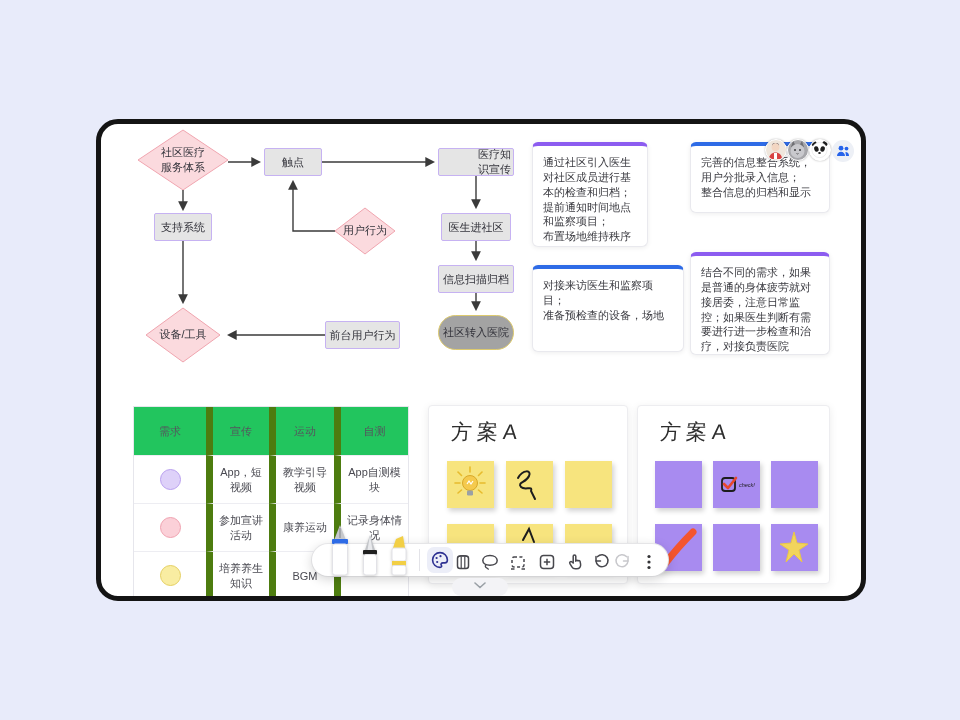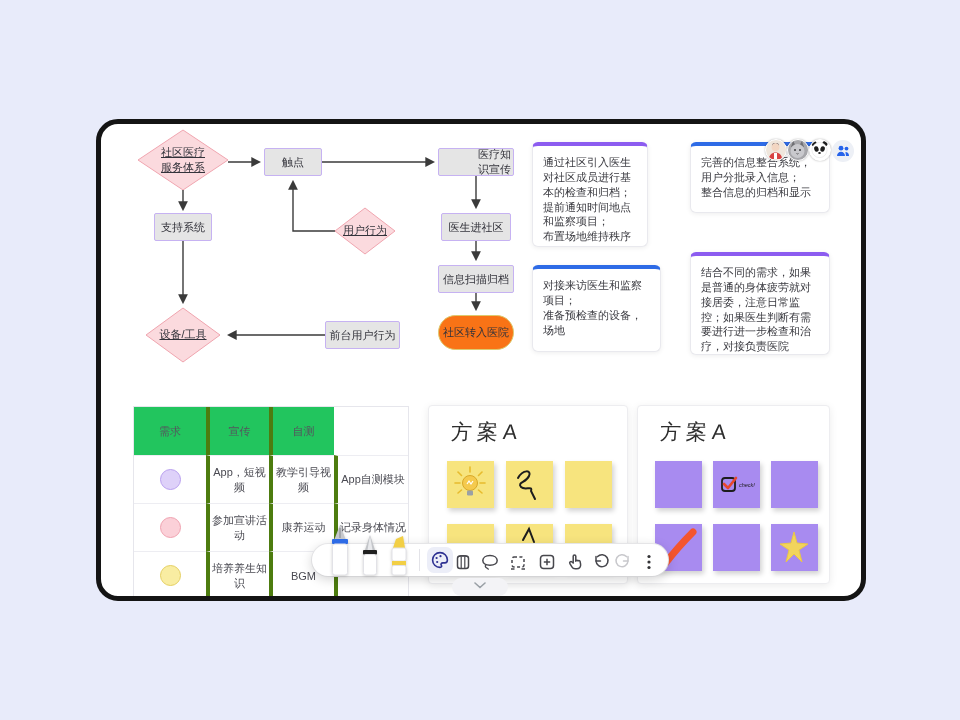--- a/index.html
+++ b/index.html
@@ -15,26 +15,26 @@
     overflow:hidden;
   }
   .flow-svg { position:absolute; left:0; top:0; }
   .rect-node {
     position:absolute; display:flex; align-items:center; justify-content:center;
     font-size:11px; color:#33333b; background:#e5e5e5; border:1px solid #c6b2f2;
     border-radius:2px; text-align:center;
   }
   .capsule-node {
     position:absolute; display:flex; align-items:center; justify-content:center;
-    font-size:11px; color:#33333b; background:#f97316; border:1px solid #ddca6e;
+    font-size:11px; color:#33333b; background:#a3a3a3; border:1px solid #ddca6e;
     border-radius:18px;
   }
   .diamond-label {
     position:absolute; display:flex; flex-direction:column; align-items:center;
-    justify-content:center; font-size:11px; color:#33333b; text-align:center; line-height:1.4;text-decoration:underline;
+    justify-content:center; font-size:11px; color:#33333b; text-align:center; line-height:1.4;
   }
   .note-card {
     position:absolute; background:#fff; border:1px solid #e9e9ee; border-top:4px solid #888;
     border-radius:6px; box-shadow:0 1px 5px rgba(0,0,0,.07);
     padding:9px 10px; font-size:11px; line-height:1.35; color:#3a3a40; white-space:pre-line;
   }
   .avatar {
     position:absolute; width:22px; height:22px; border-radius:50%;
     border:1.5px solid #fff; box-shadow:0 0 2px rgba(0,0,0,.3); overflow:hidden;
   }
@@ -42,21 +42,21 @@
     position:absolute; left:731px; top:16px; width:22px; height:22px; border-radius:50%;
     background:#edf0f6; display:flex; align-items:center; justify-content:center;
   }
   .req-table {
     position:absolute; left:32px; top:282px; width:276px;
     background:#fff; border:1px solid #e6e6ec; font-size:11px; color:#4a4a52;
   }
   .t-row { display:grid; grid-template-columns:72px 63px 65px 74px; }
   .t-cell {
     height:48px; display:flex; align-items:center; justify-content:center;
-    border-left:4px solid #4d7c0f; border-top:1px solid #ededf2; text-align:center; padding:0 2px;
+    border-left:7px solid #4d7c0f; border-top:1px solid #ededf2; text-align:center; padding:0 2px;
   }
   .t-cell:first-child { border-left:none; }
   .t-head .t-cell { background:#22c55e; border-top:none; color:#55555e; }
   .dot { width:21px; height:21px; border-radius:50%; border:1px solid #999; }
   .plan-panel {
     position:absolute; background:#fff; border:1px solid #ededf0; border-radius:4px;
     box-shadow:0 2px 8px rgba(0,0,0,.08);
   }
   .plan-title {
     position:absolute; left:22px; top:12px; font-size:21px; letter-spacing:5px;
@@ -119,21 +119,21 @@
   <div class="rect-node" style="left:340px;top:89px;width:70px;height:28px;">医生进社区</div>
   <div class="rect-node" style="left:337px;top:141px;width:76px;height:28px;">信息扫描归档</div>
   <div class="rect-node" style="left:224px;top:197px;width:75px;height:28px;">前台用户行为</div>
   <div class="capsule-node" style="left:337px;top:191px;width:76px;height:35px;">社区转入医院</div>
 
   <div class="note-card" style="left: 431px; top: 18px; width: 116px; height: 105px; border-top-color: rgb(140, 92, 240);">通过社区引入医生对社区成员进行基本的检查和归档；
 提前通知时间地点和监察项目；
 布置场地维持秩序</div>
   <div class="note-card" style="left: 589px; top: 18px; width: 140px; height: 71px; border-top-color: rgb(46, 107, 230);">完善的信息整合系统，用户分批录入信息；
 整合信息的归档和显示</div>
-  <div class="note-card" style="left: 431px; top: 141px; width: 129px; height: 87px; border-top-color: rgb(46, 107, 230);">对接来访医生和监察项目；
+  <div class="note-card" style="left: 431px; top: 141px; width: 152px; height: 87px; border-top-color: rgb(46, 107, 230);">对接来访医生和监察项目；
 准备预检查的设备，场地</div>
   <div class="note-card" style="left: 589px; top: 128px; width: 140px; height: 103px; border-top-color: rgb(140, 92, 240);">结合不同的需求，如果是普通的身体疲劳就对接居委，注意日常监控；如果医生判断有需要进行进一步检查和治疗，对接负责医院</div>
 
   <div class="avatar" style="left:664px;top:15px;background:#efe6dc;">
     <svg width="19" height="19" viewBox="0 0 19 19">
       <circle cx="9.5" cy="7" r="4" fill="#f3d6c2"></circle>
       <path d="M5.5 6 a4.5 4.5 0 0 1 8 0 l-1.5 -2.5 h-5 z" fill="#3a3440"></path>
       <path d="M3 19 c0-4 3-6.5 6.5-6.5 S16 15 16 19 z" fill="#d84343"></path>
       <path d="M8 13 h3 v6 h-3 z" fill="#ffffff"></path>
     </svg>
@@ -164,20 +164,21 @@
       <path d="M1 11 c0-2.6 1.8-4.2 4-4.2 s4 1.6 4 4.2 z" fill="#2563eb"></path>
       <circle cx="10.5" cy="3.6" r="1.9" fill="#2563eb"></circle>
       <path d="M9.4 6.9 c2.2 0 3.6 1.5 3.6 4.1 h-3" fill="#2563eb"></path>
     </svg>
   </div>
 
   <div class="req-table">
     <div class="t-row t-head">
       <div class="t-cell">需求</div>
       <div class="t-cell">宣传</div>
+      <div class="t-cell">运动</div>
       <div class="t-cell">自测</div>
     </div>
     <div class="t-row">
       <div class="t-cell">
           <span class="dot" style="background: rgb(222, 209, 249); border-color: rgb(185, 160, 239);"></span>
         </div>
       <div class="t-cell">App，短视频</div>
       <div class="t-cell">教学引导视频</div>
       <div class="t-cell">App自测模块</div>
     </div>

